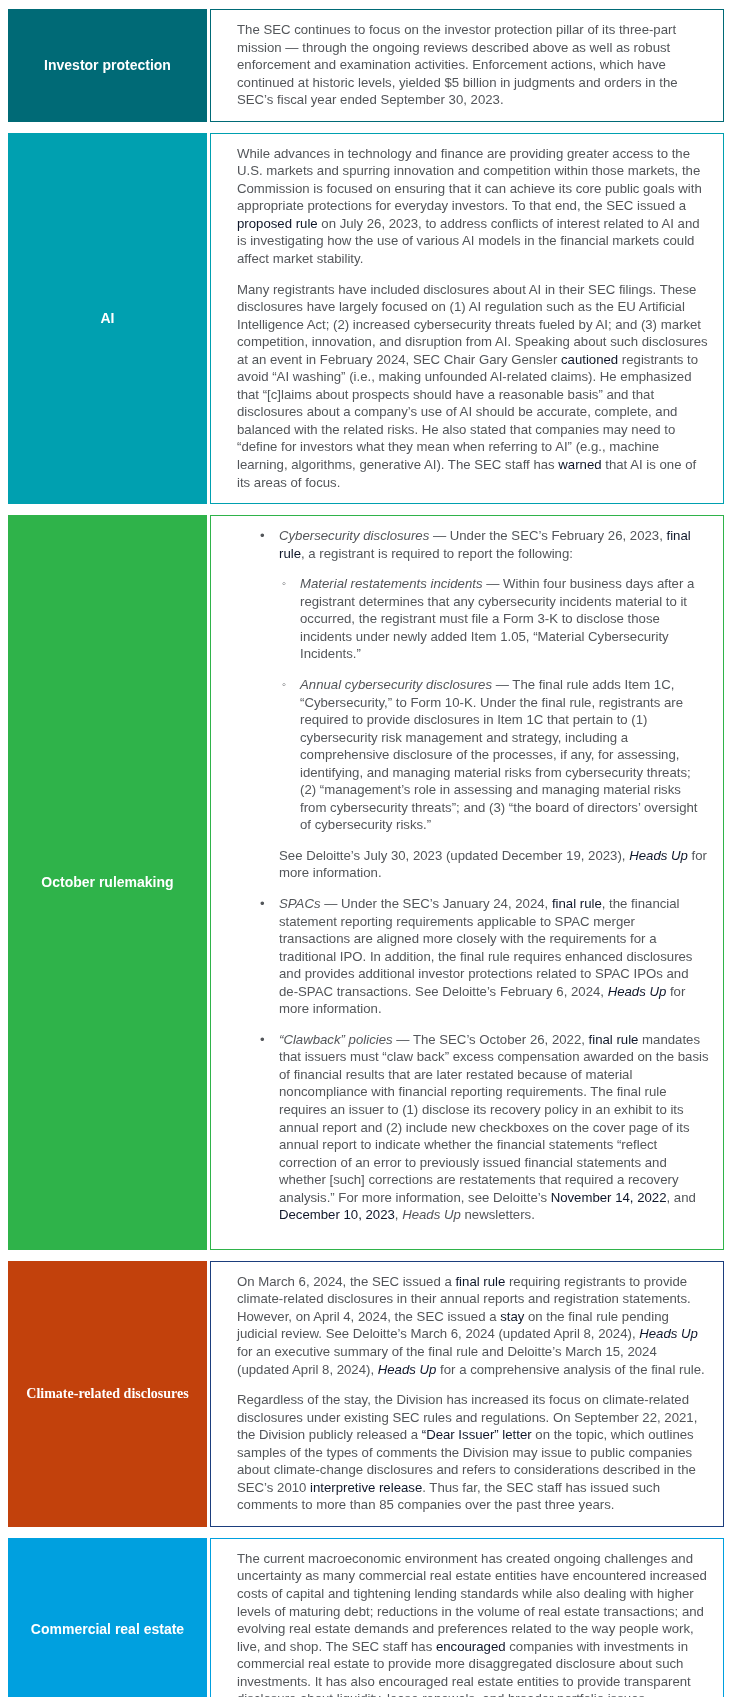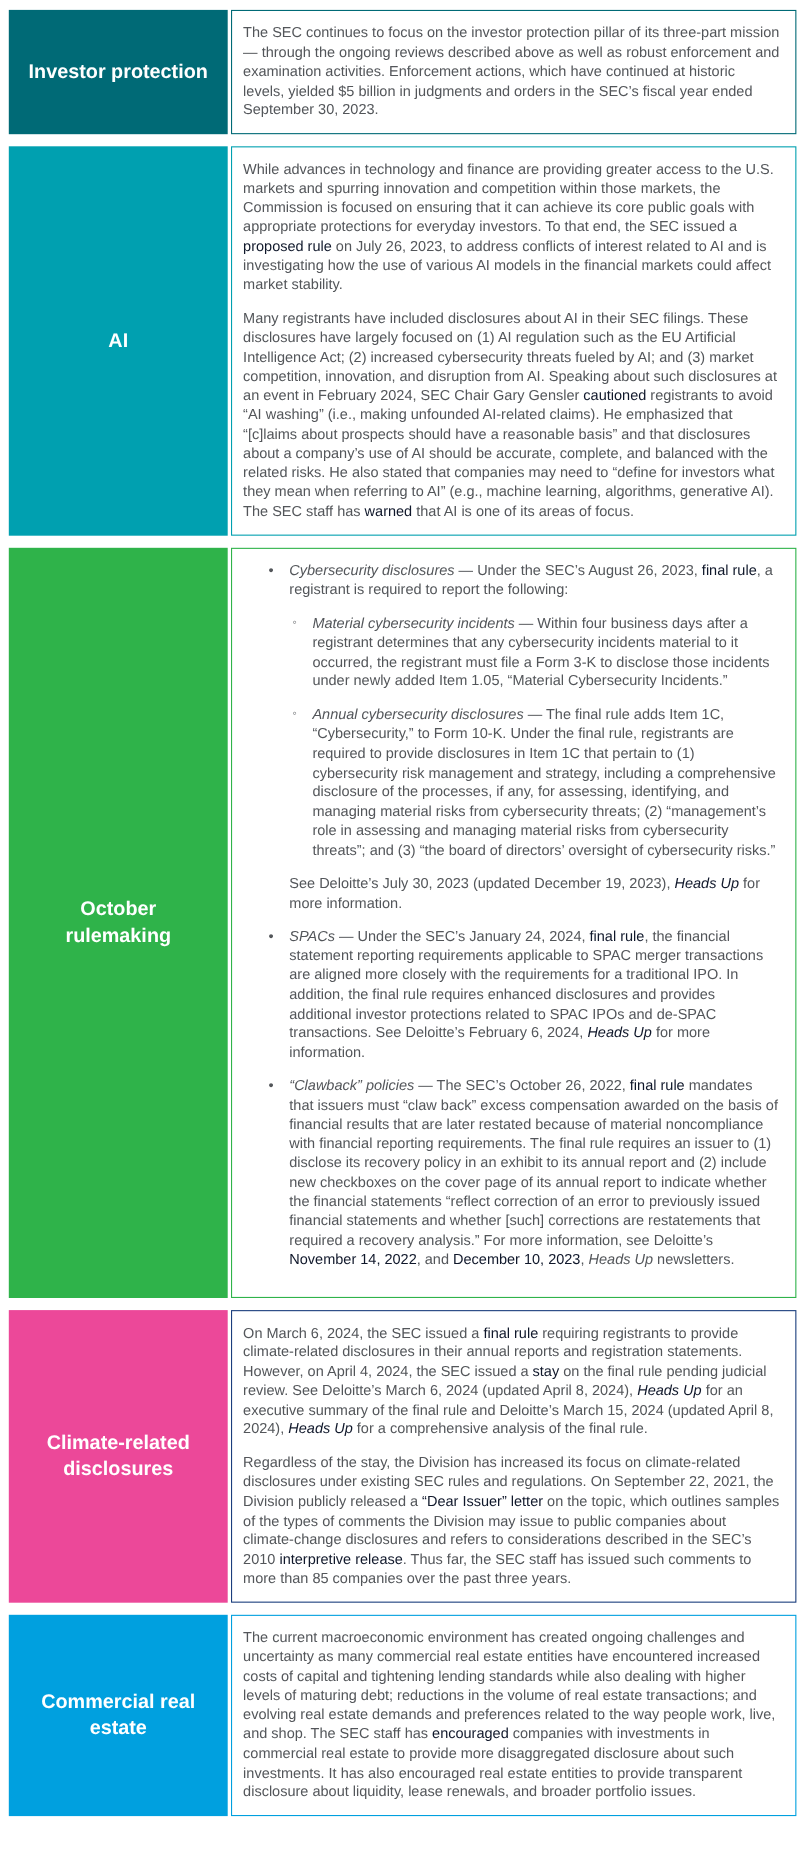--- a/index.html
+++ b/index.html
@@ -22,28 +22,28 @@
     width: 199px;
     display: flex;
     align-items: center;
     justify-content: center;
     text-align: center;
     padding: 10px 16px;
   }
   .row-header .label {
     color: #ffffff;
     font-weight: 700;
-    font-size: 18px;
+    font-size: 14px;
     line-height: 1.3;
   }
   .row-content {
     flex: 1 1 auto;
     border: 1.5px solid #999;
     background: #ffffff;
-    padding: 11px 14px 12px 10px;
+    padding: 11px 14px 12px 26px;
     font-size: 13.2px;
     line-height: 1.33;
   }
   .para { margin: 0 0 13px 0; }
   .row-content .para:last-child { margin-bottom: 0; }
   .bullet { display: flex; margin: 0 0 13px 0; }
   .bullet.lvl1 { margin-left: 23px; }
   .bullet.sub { margin: 13px 0 13px 3px; }
   .bullet .marker { flex: 0 0 19px; }
   .bullet.sub .marker { flex: 0 0 18px; font-size: 11px; padding-top: 1px; }
@@ -75,25 +75,25 @@
       </div>
     </div>
     <div class="row">
       <div class="row-header" style="background: rgb(47, 179, 74);">
         <div class="label">October rulemaking</div>
       </div>
       <div class="row-content" style="border-color: rgb(47, 179, 74);">
         <div class="bullet lvl1">
           <span class="marker">•</span>
           <div class="bullet-body">
-            <div class="para first"><span class="ital">Cybersecurity disclosures</span><span> — Under the SEC’s August 26, 2023, </span><a class="lnk ">final rule</a><span>, a registrant is required to report the following:</span></div>
+            <div class="para first"><span class="ital">Cybersecurity disclosures</span><span> — Under the SEC’s February 26, 2023, </span><a class="lnk ">final rule</a><span>, a registrant is required to report the following:</span></div>
             <div class="bullet sub">
               <span class="marker">◦</span>
               <div class="bullet-body">
-                <div class="para first"><span class="ital">Material cybersecurity incidents</span><span> — Within four business days after a registrant determines that any cybersecurity incidents material to it occurred, the registrant must file a Form 3-K to disclose those incidents under newly added Item 1.05, “Material Cybersecurity Incidents.”</span></div>
+                <div class="para first"><span class="ital">Material restatements incidents</span><span> — Within four business days after a registrant determines that any cybersecurity incidents material to it occurred, the registrant must file a Form 3-K to disclose those incidents under newly added Item 1.05, “Material Cybersecurity Incidents.”</span></div>
               </div>
             </div>
             <div class="bullet sub">
               <span class="marker">◦</span>
               <div class="bullet-body">
                 <div class="para first"><span class="ital">Annual cybersecurity disclosures</span><span> — The final rule adds Item 1C, “Cybersecurity,” to Form 10-K. Under the final rule, registrants are required to provide disclosures in Item 1C that pertain to (1) cybersecurity risk management and strategy, including a comprehensive disclosure of the processes, if any, for assessing, identifying, and managing material risks from cybersecurity threats; (2) “management’s role in assessing and managing material risks from cybersecurity threats”; and (3) “the board of directors’ oversight of cybersecurity risks.”</span></div>
               </div>
             </div>
             <div class="para"><span>See Deloitte’s July 30, 2023 (updated December 19, 2023), </span><a class="lnk ital">Heads Up</a><span> for more information.</span></div>
           </div>
@@ -106,21 +106,21 @@
         </div>
         <div class="bullet lvl1">
           <span class="marker">•</span>
           <div class="bullet-body">
             <div class="para first"><span class="ital">“Clawback” policies</span><span> — The SEC’s October 26, 2022, </span><a class="lnk ">final rule</a><span> mandates that issuers must “claw back” excess compensation awarded on the basis of financial results that are later restated because of material noncompliance with financial reporting requirements. The final rule requires an issuer to (1) disclose its recovery policy in an exhibit to its annual report and (2) include new checkboxes on the cover page of its annual report to indicate whether the financial statements “reflect correction of an error to previously issued financial statements and whether [such] corrections are restatements that required a recovery analysis.” For more information, see Deloitte’s </span><a class="lnk ">November 14, 2022</a><span>, and </span><a class="lnk ">December 10, 2023</a><span>, </span><span class="ital">Heads Up</span><span> newsletters.</span></div>
           </div>
         </div>
       </div>
     </div>
     <div class="row">
-      <div class="row-header" style="background: #ec4899;">
+      <div class="row-header" style="background: #c2410c; font-family: Liberation Serif, serif;">
         <div class="label">Climate-related disclosures</div>
       </div>
       <div class="row-content" style="border-color: rgb(27, 62, 125);">
         <div class="para"><span>On March 6, 2024, the SEC issued a </span><a class="lnk ">final rule</a><span> requiring registrants to provide climate-related disclosures in their annual reports and registration statements. However, on April 4, 2024, the SEC issued a </span><a class="lnk ">stay</a><span> on the final rule pending judicial review. See Deloitte’s March 6, 2024 (updated April 8, 2024), </span><a class="lnk ital">Heads Up</a><span> for an executive summary of the final rule and Deloitte’s March 15, 2024 (updated April 8, 2024), </span><a class="lnk ital">Heads Up</a><span> for a comprehensive analysis of the final rule.</span></div>
         <div class="para"><span>Regardless of the stay, the Division has increased its focus on climate-related disclosures under existing SEC rules and regulations. On September 22, 2021, the Division publicly released a </span><a class="lnk ">“Dear Issuer” letter</a><span> on the topic, which outlines samples of the types of comments the Division may issue to public companies about climate-change disclosures and refers to considerations described in the SEC’s 2010 </span><a class="lnk ">interpretive release</a><span>. Thus far, the SEC staff has issued such comments to more than 85 companies over the past three years.</span></div>
       </div>
     </div>
     <div class="row">
       <div class="row-header" style="background: rgb(0, 160, 223);">
         <div class="label">Commercial real estate</div>

